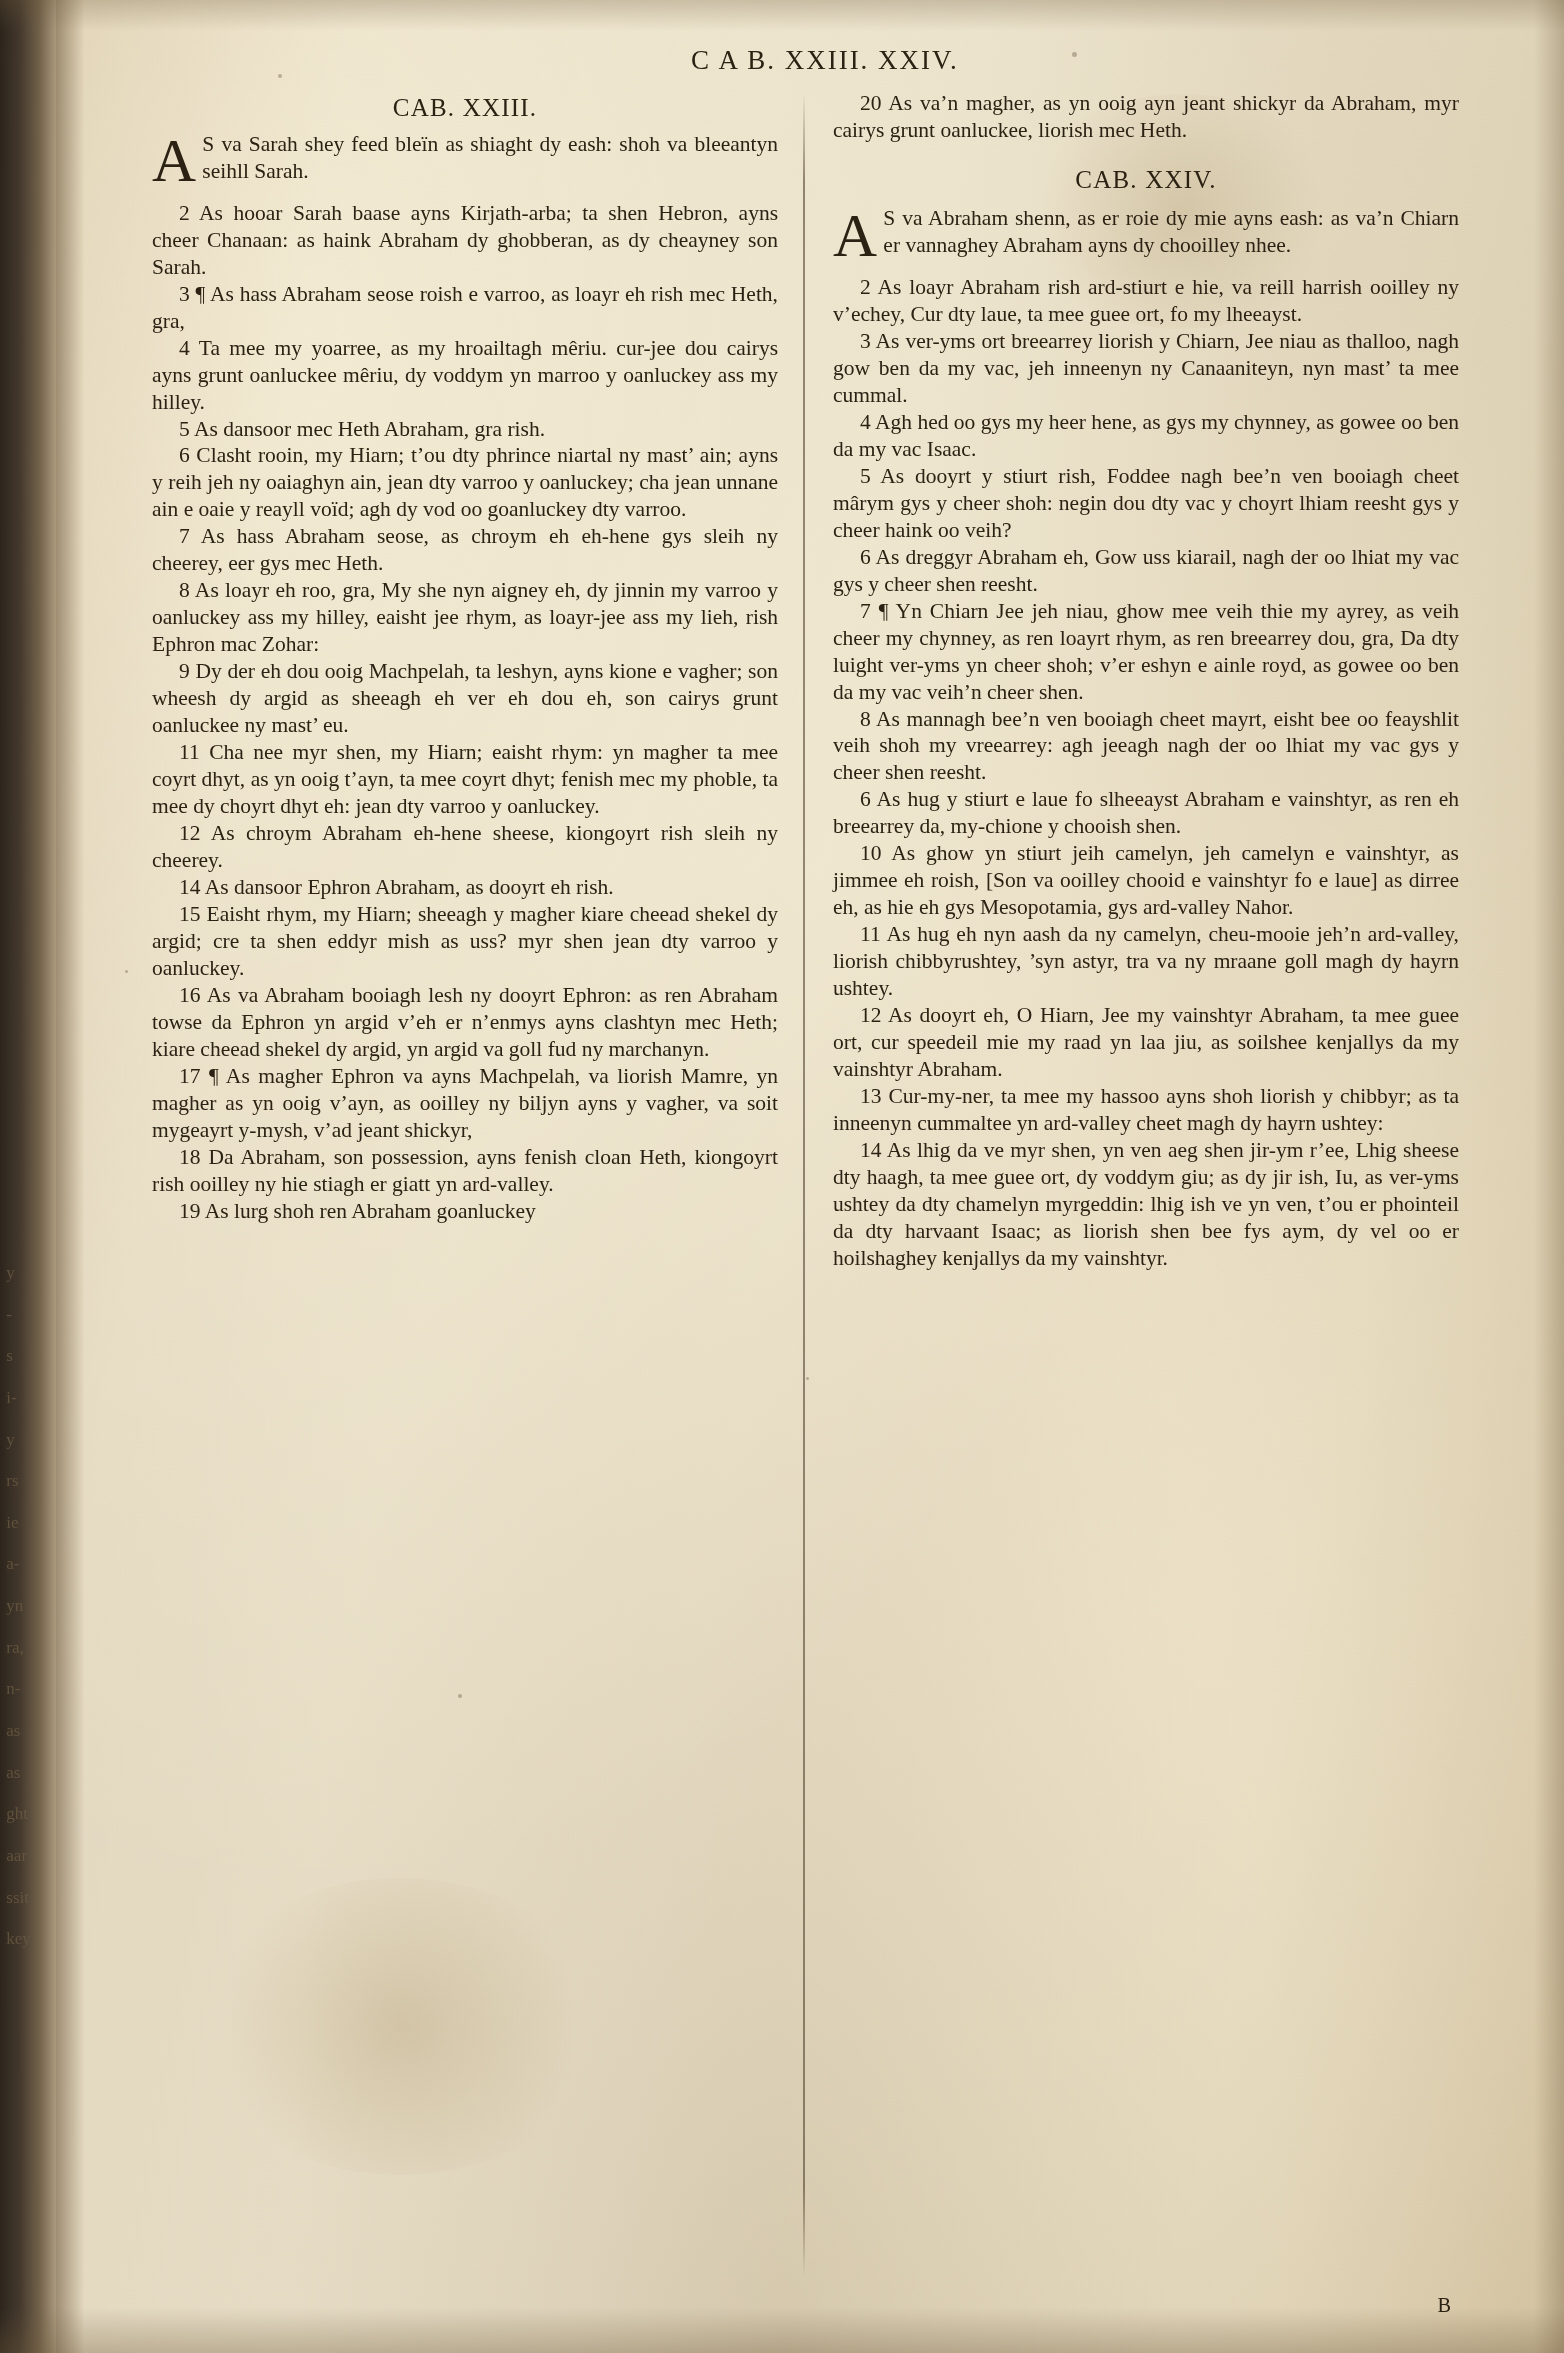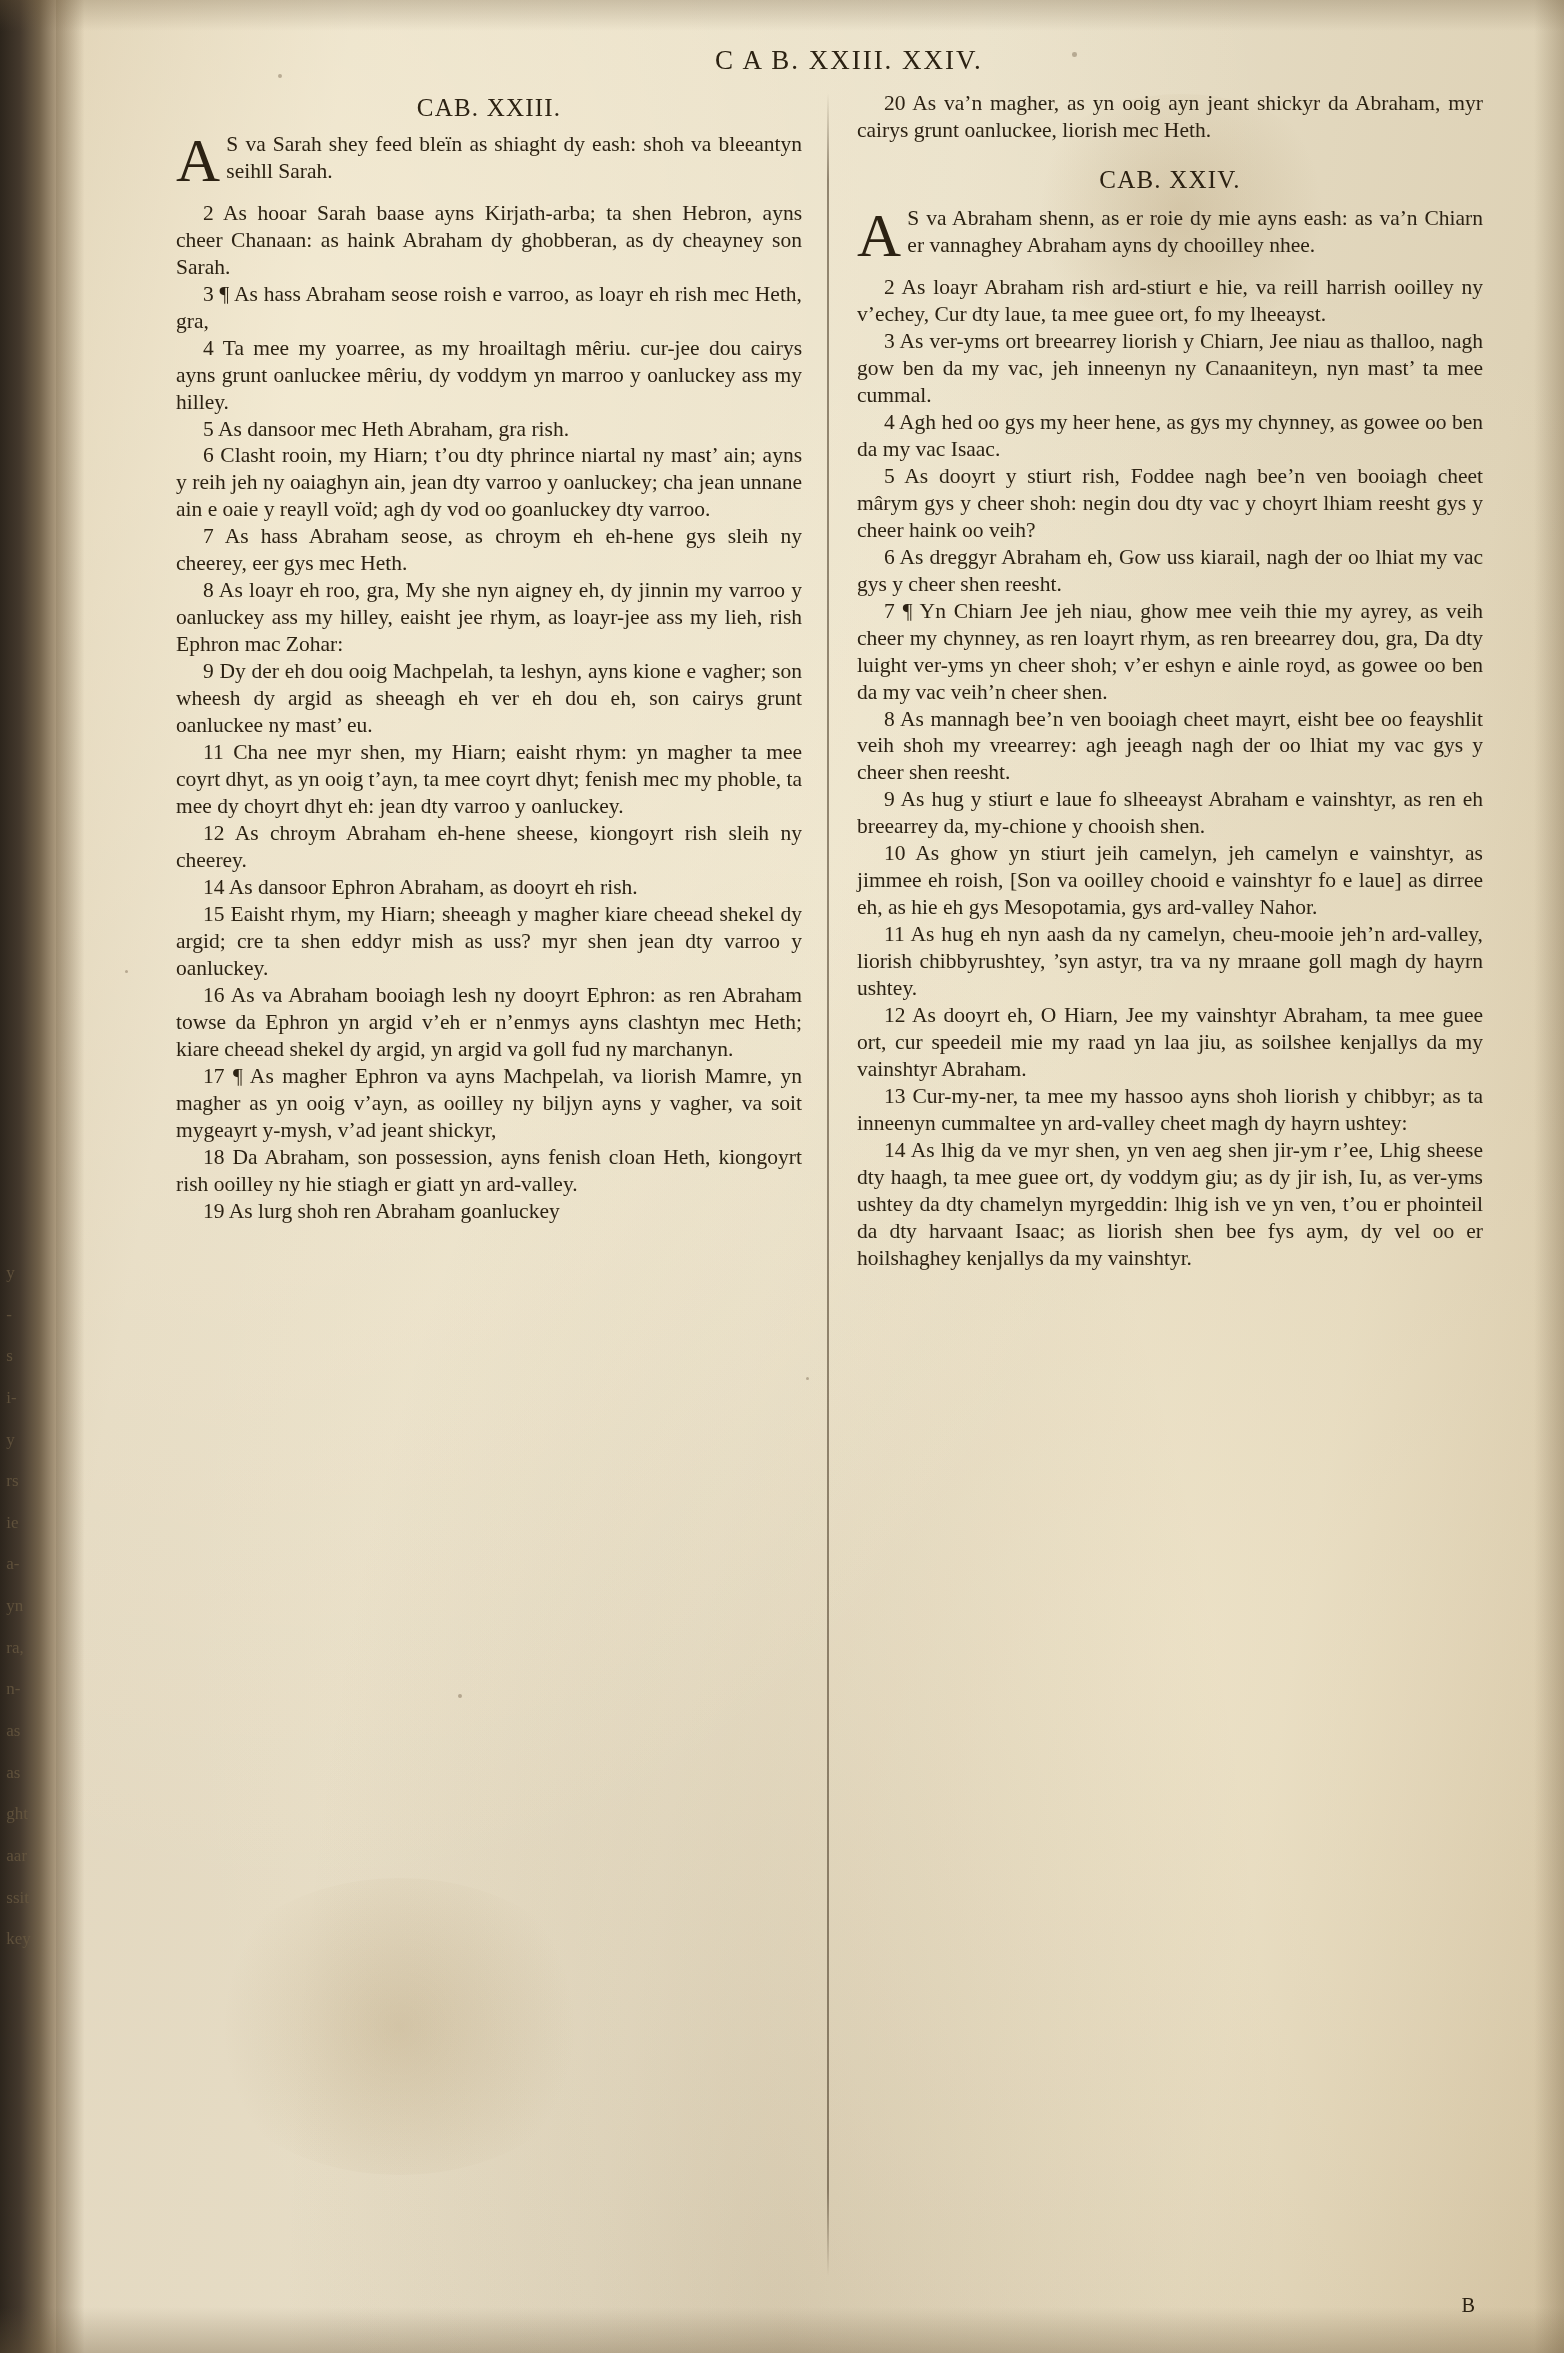--- a/index.html
+++ b/index.html
@@ -53,21 +53,21 @@
   }
   .edge-top {
     position: absolute;
     top: 0; left: 0;
     width: 1565px; height: 31px;
     background: linear-gradient(180deg, rgba(110,90,60,0.28), rgba(110,90,60,0));
   }
 
   .content {
     position: absolute;
-    left: 176px;
+    left: 152px;
     top: 31px;
     width: 1346px;
     height: 2293px;
     color: #2c2213;
   }
 
   .running-head {
     text-align: center;
     font-size: 27px;
     letter-spacing: 2px;
@@ -243,21 +243,21 @@
           <span class="dropcap">A</span><span>S va Abraham shenn, as er roie dy mie ayns eash: as va’n Chiarn er vannaghey Abraham ayns dy chooilley nhee.</span>
         </p>
 
         <p class="v">2 As loayr Abraham rish ard-stiurt e hie, va reill harrish ooilley ny v’echey, Cur dty laue, ta mee guee ort, fo my lheeayst.</p>
         <p class="v">3 As ver-yms ort breearrey liorish y Chiarn, Jee niau as thalloo, nagh gow ben da my vac, jeh inneenyn ny Canaaniteyn, nyn mast’ ta mee cummal.</p>
         <p class="v">4 Agh hed oo gys my heer hene, as gys my chynney, as gowee oo ben da my vac Isaac.</p>
         <p class="v">5 As dooyrt y stiurt rish, Foddee nagh bee’n ven booiagh cheet mârym gys y cheer shoh: negin dou dty vac y choyrt lhiam reesht gys y cheer haink oo veih?</p>
         <p class="v">6 As dreggyr Abraham eh, Gow uss kiarail, nagh der oo lhiat my vac gys y cheer shen reesht.</p>
         <p class="v">7 ¶ Yn Chiarn Jee jeh niau, ghow mee veih thie my ayrey, as veih cheer my chynney, as ren loayrt rhym, as ren breearrey dou, gra, Da dty luight ver-yms yn cheer shoh; v’er eshyn e ainle royd, as gowee oo ben da my vac veih’n cheer shen.</p>
         <p class="v">8 As mannagh bee’n ven booiagh cheet mayrt, eisht bee oo feayshlit veih shoh my vreearrey: agh jeeagh nagh der oo lhiat my vac gys y cheer shen reesht.</p>
-        <p class="v">9 As hug y stiurt e laue fo slheeayst Abraham e vainshtyr, as ren eh breearrey da, my-chione y chooish shen.</p>
+        <p class="v">6 As hug y stiurt e laue fo slheeayst Abraham e vainshtyr, as ren eh breearrey da, my-chione y chooish shen.</p>
         <p class="v">10 As ghow yn stiurt jeih camelyn, jeh camelyn e vainshtyr, as jimmee eh roish, [Son va ooilley chooid e vainshtyr fo e laue] as dirree eh, as hie eh gys Mesopotamia, gys ard-valley Nahor.</p>
         <p class="v">11 As hug eh nyn aash da ny camelyn, cheu-mooie jeh’n ard-valley, liorish chibbyrushtey, ’syn astyr, tra va ny mraane goll magh dy hayrn ushtey.</p>
         <p class="v">12 As dooyrt eh, O Hiarn, Jee my vainshtyr Abraham, ta mee guee ort, cur speedeil mie my raad yn laa jiu, as soilshee kenjallys da my vainshtyr Abraham.</p>
         <p class="v">13 Cur-my-ner, ta mee my hassoo ayns shoh liorish y chibbyr; as ta inneenyn cummaltee yn ard-valley cheet magh dy hayrn ushtey:</p>
         <p class="v">14 As lhig da ve myr shen, yn ven aeg shen jir-ym r’ee, Lhig sheese dty haagh, ta mee guee ort, dy voddym giu; as dy jir ish, Iu, as ver-yms ushtey da dty chamelyn myrgeddin: lhig ish ve yn ven, t’ou er phointeil da dty harvaant Isaac; as liorish shen bee fys aym, dy vel oo er hoilshaghey kenjallys da my vainshtyr.</p>
       </div>
 
       <div class="sig">B</div>
     </div>
   </div>

